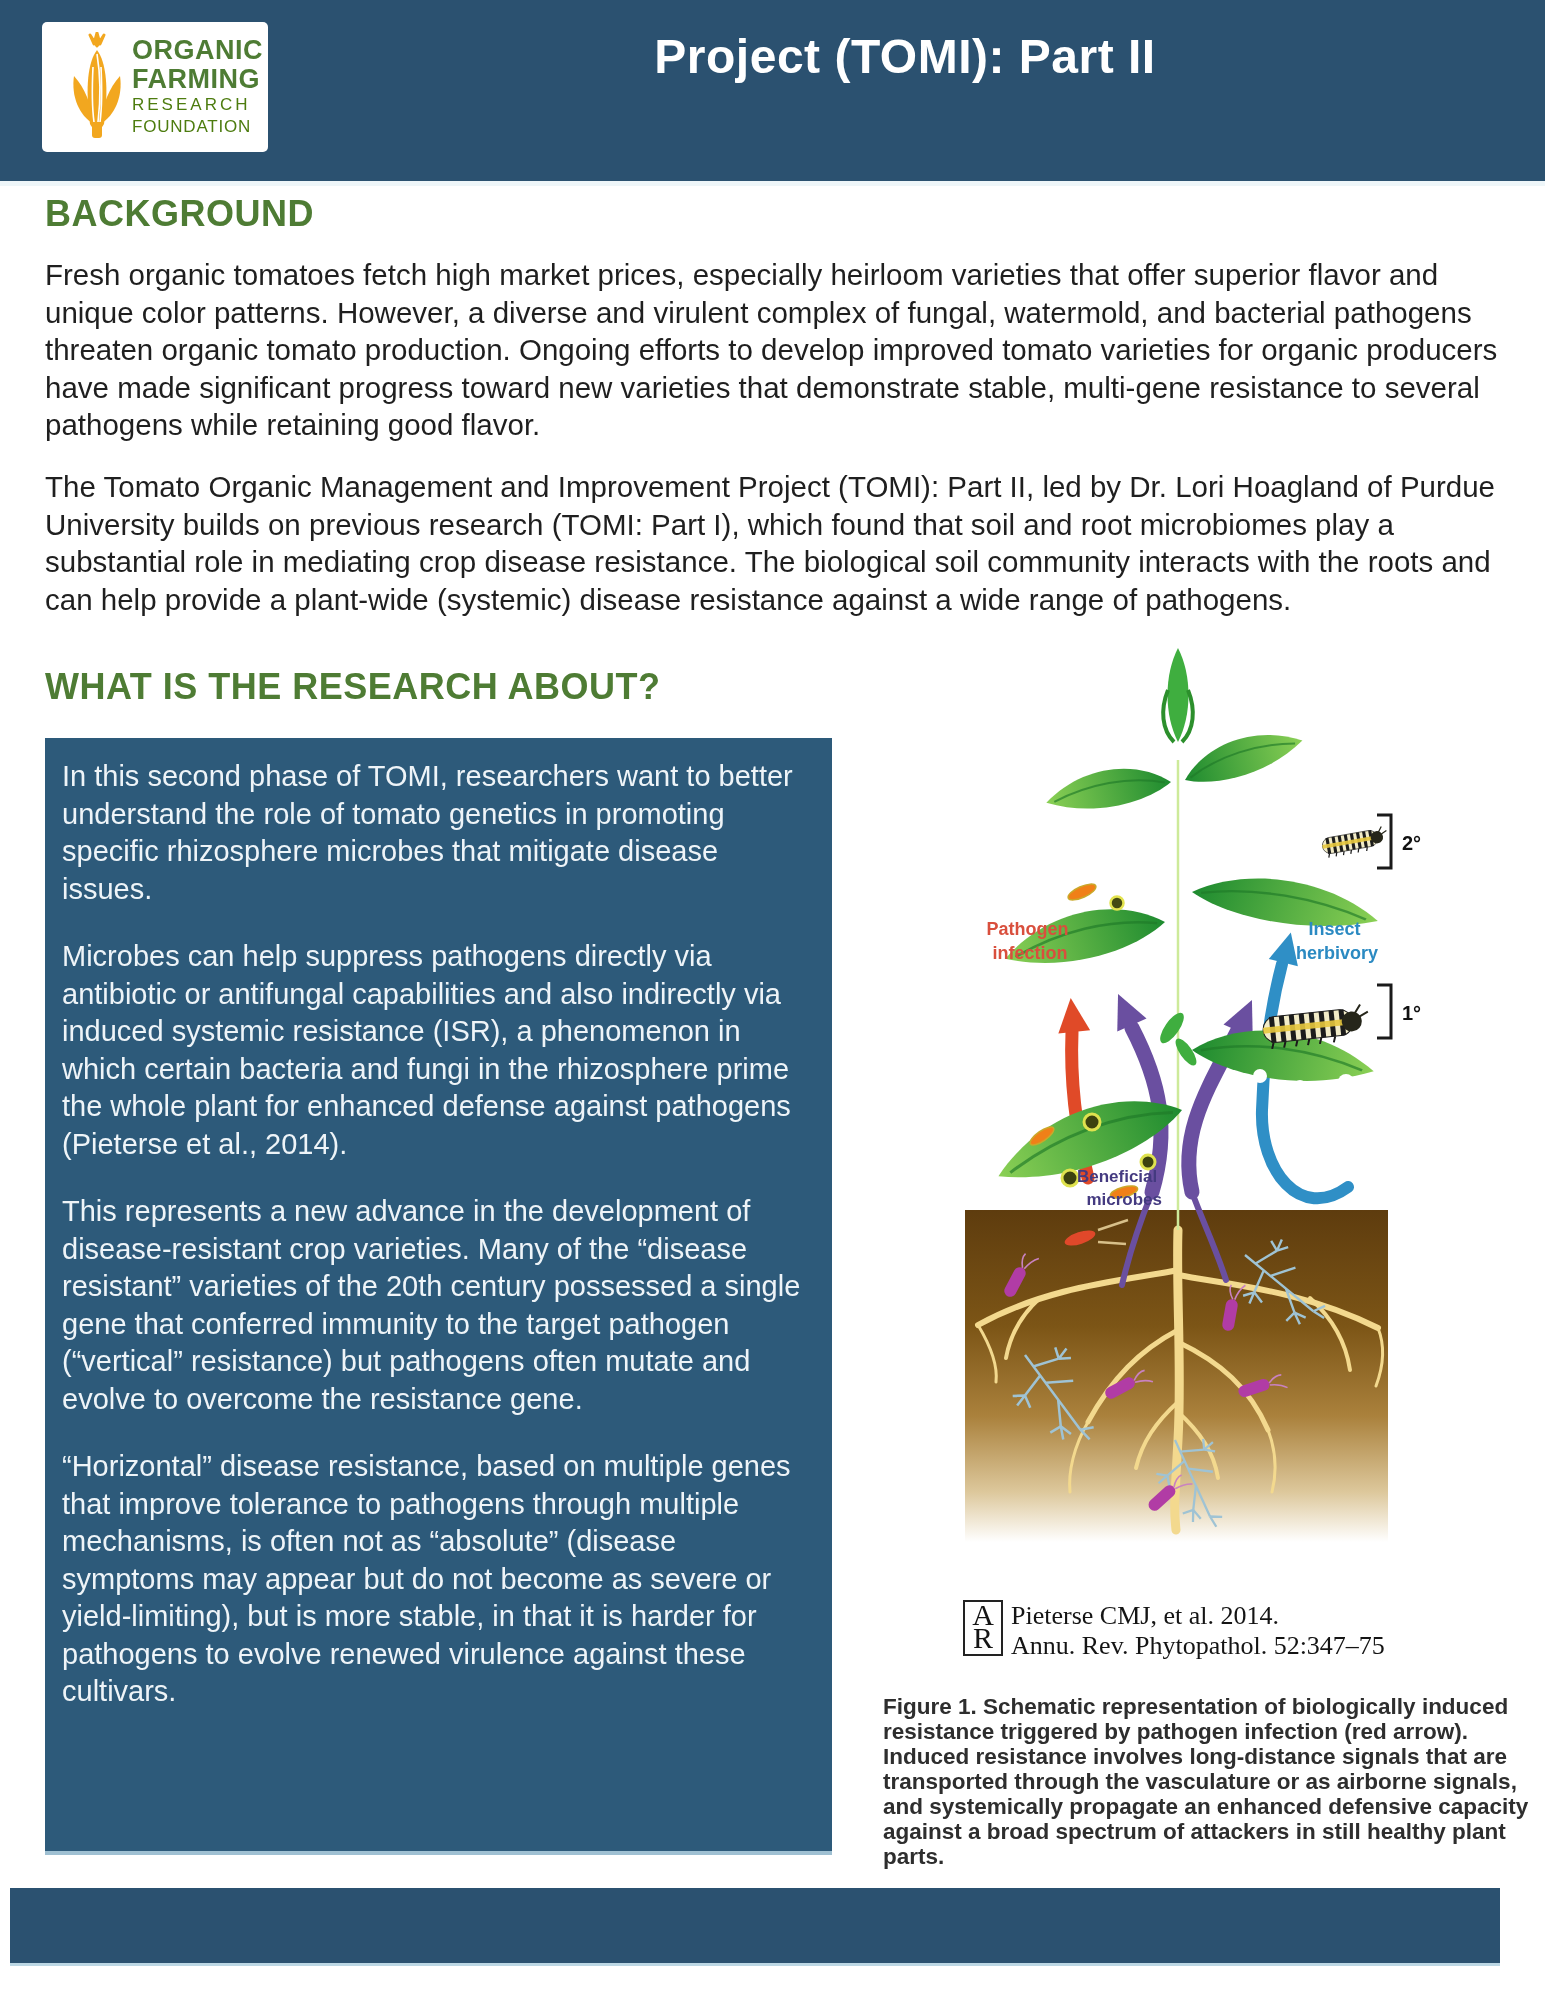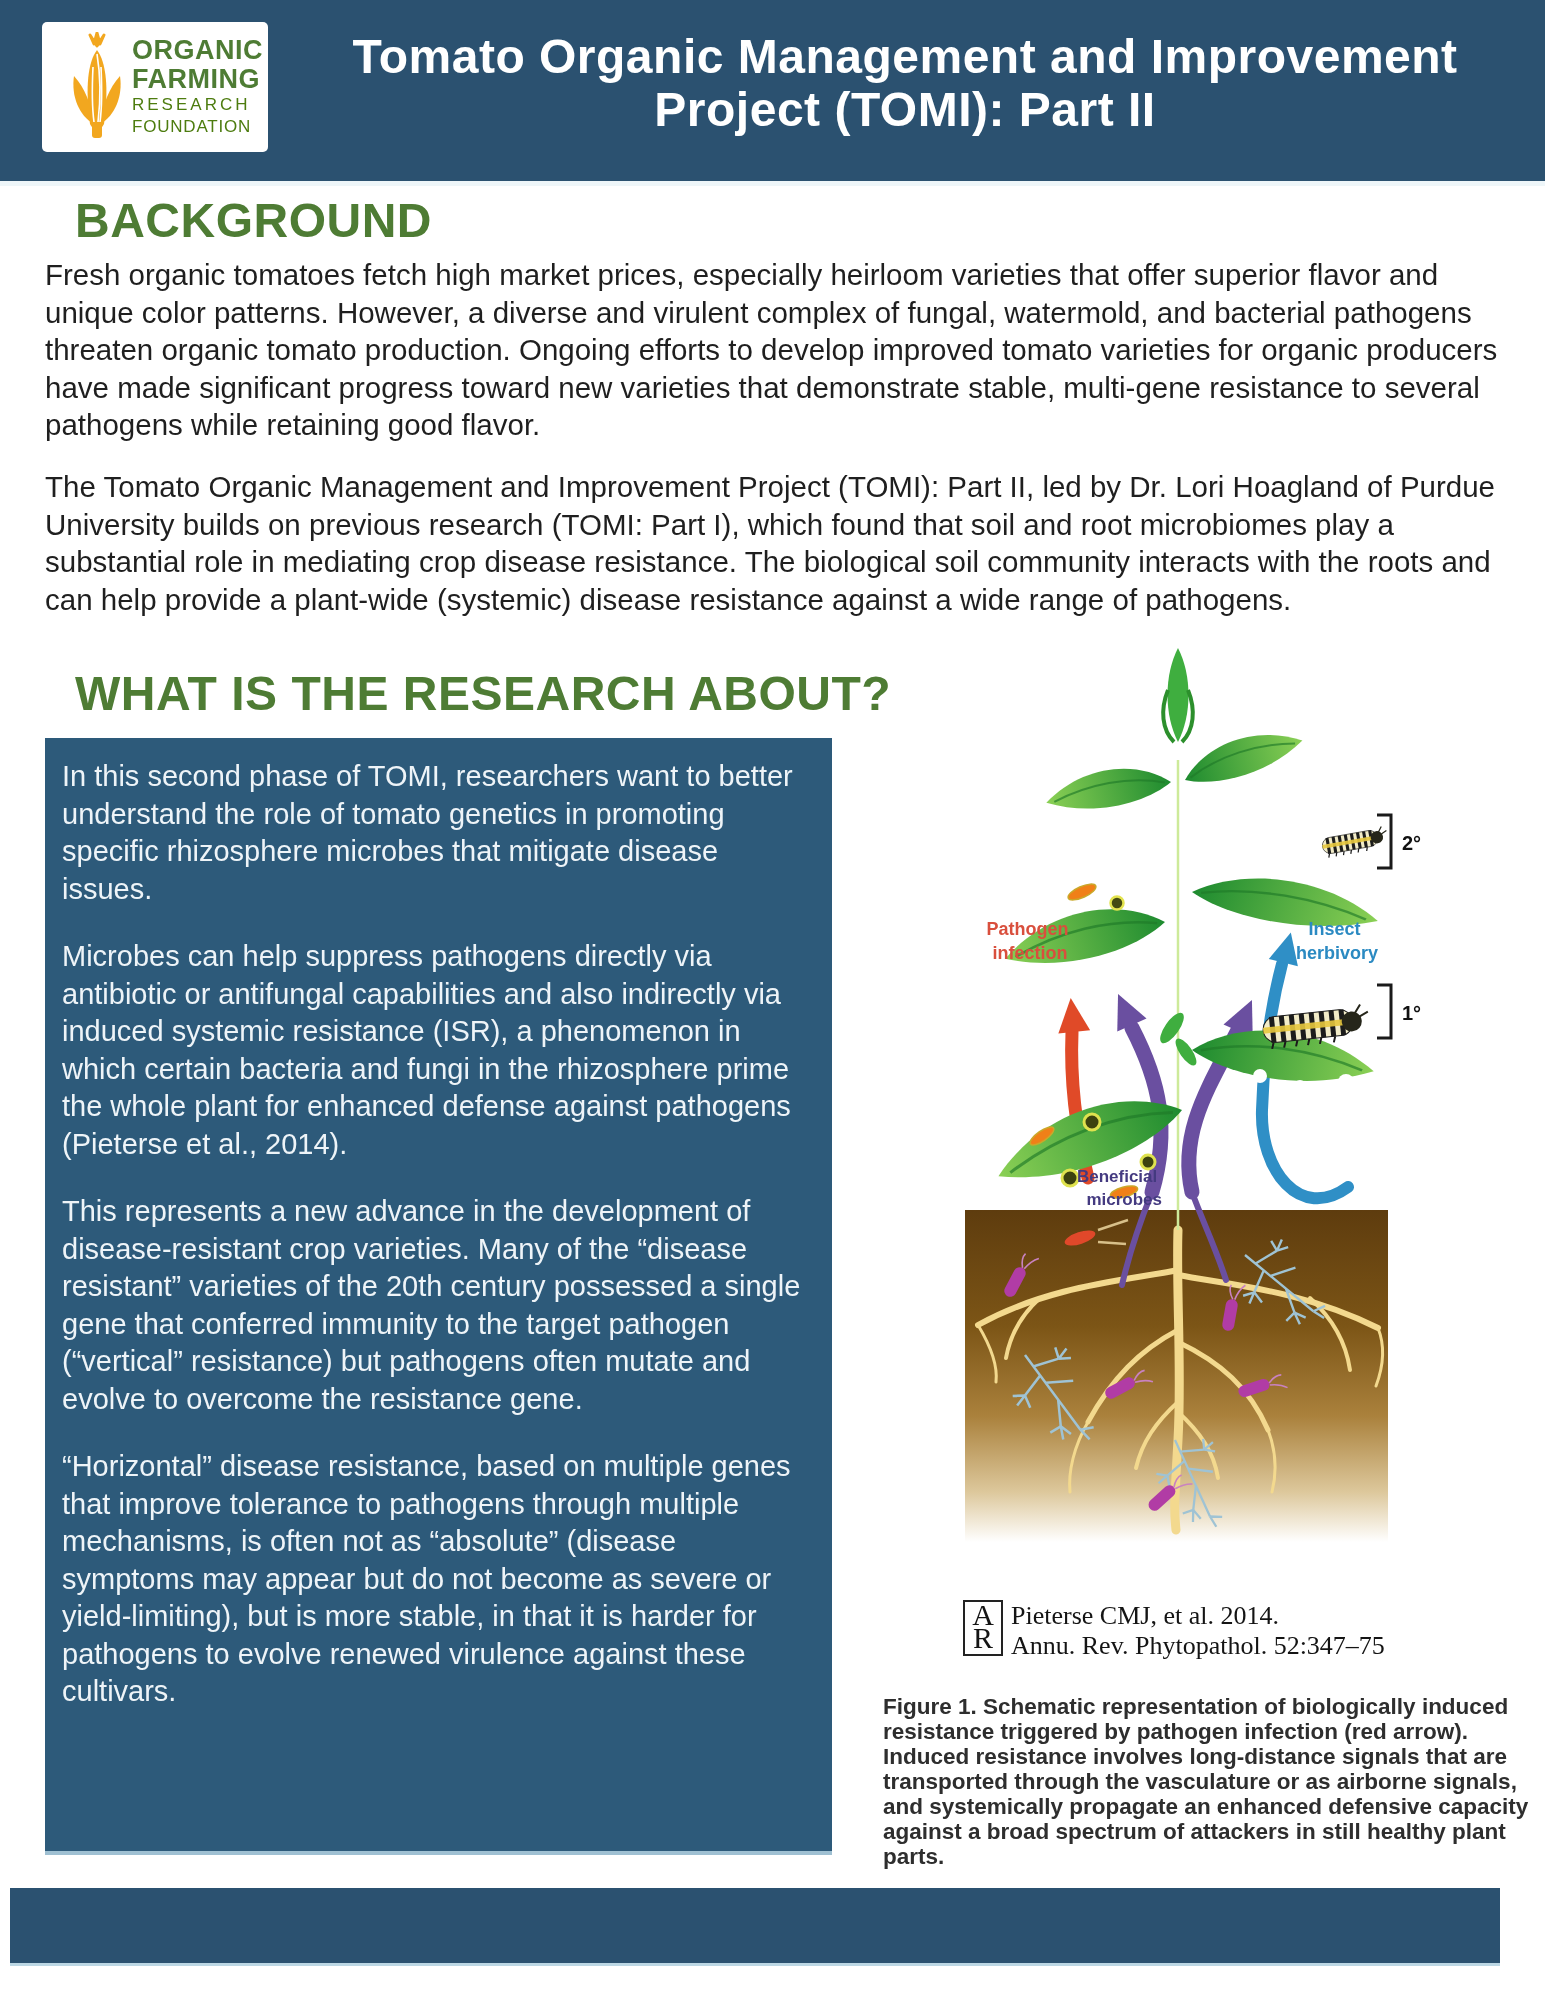--- a/index.html
+++ b/index.html
@@ -13,21 +13,21 @@
              border-radius:5px;display:flex;align-items:center;padding:6px 24px;box-sizing:border-box;}
   .logo-mark{width:62px;height:110px;flex:0 0 auto;}
   .logo-text{margin-left:4px;}
   .logo-big{font-size:27px;font-weight:700;color:#4e7c34;line-height:29px;letter-spacing:.5px;}
   .logo-small{font-size:17px;font-weight:400;color:#4d7c0f;line-height:22px;letter-spacing:3px;}
   .logo-small.f{letter-spacing:.8px;}
   .banner-title{position:absolute;left:280px;right:15px;top:30px;text-align:center;color:#ffffff;
                 font-size:48px;font-weight:700;line-height:53px;letter-spacing:.5px;}
 
   
-  .h-green{position:absolute;left:45px;font-size:48px;font-weight:700;color:#4e7c34;letter-spacing:.5px;margin-left:30px;}
+  .h-green{position:absolute;left:45px;font-size:36px;font-weight:700;color:#4e7c34;letter-spacing:.5px;}
   .body-p{position:absolute;left:45px;width:1468px;font-size:29.5px;line-height:37.5px;color:#1f1f1f;}
 
   
   .blue-panel{position:absolute;left:45px;top:738px;width:787px;height:1117px;background:#2d5a7a;
               box-sizing:border-box;padding:20px 22px 12px 17px;overflow:hidden;
               border-bottom:4px solid #9fc0d2;}
   .blue-panel p{margin:0 0 30px 0;font-size:29px;line-height:37.5px;color:#eef4f8;}
 
   
   .figure-wrap{position:absolute;left:830px;top:630px;width:700px;height:940px;}
@@ -63,21 +63,20 @@
         <path d="M30,22 C33,40 34,65 31,90 M26,35 C25,55 25,75 27,90 M34,35 C35,55 35,75 33,90" stroke="#ffffff" stroke-width="1.6" fill="none"></path>
       </svg>
       <div class="logo-text">
         <div class="logo-big">ORGANIC</div>
         <div class="logo-big">FARMING</div>
         <div class="logo-small">RESEARCH</div>
         <div class="logo-small f">FOUNDATION</div>
       </div>
     </div>
     <div class="banner-title">
-      <div>Tomato Organic Management and Improvement</div>
       <div>Project (TOMI): Part II</div>
     </div>
   </div>
 
   <div class="h-green" style="top:193px;">BACKGROUND</div>
   <div class="body-p" style="top:256px;">Fresh organic tomatoes fetch high market prices, especially heirloom varieties that offer superior flavor and unique color patterns. However, a diverse and virulent complex of fungal, watermold, and bacterial pathogens threaten organic tomato production. Ongoing efforts to develop improved tomato varieties for organic producers have made significant progress toward new varieties that demonstrate stable, multi-gene resistance to several pathogens while retaining good flavor.</div>
   <div class="body-p" style="top:468px;">The Tomato Organic Management and Improvement Project (TOMI): Part II, led by Dr. Lori Hoagland of Purdue University builds on previous research (TOMI: Part I), which found that soil and root microbiomes play a substantial role in mediating crop disease resistance. The biological soil community interacts with the roots and can help provide a plant-wide (systemic) disease resistance against a wide range of pathogens.</div>
 
   <div class="h-green" style="top:666px;">WHAT IS THE RESEARCH ABOUT?</div>
 

